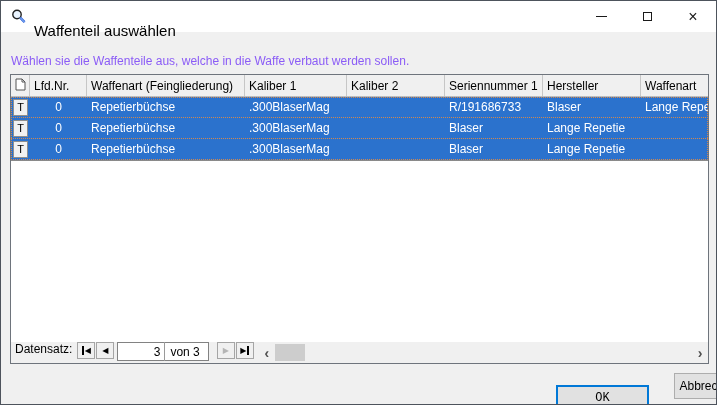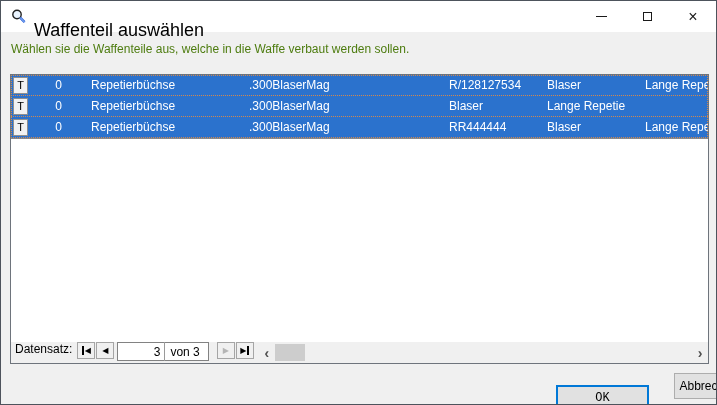--- a/index.html
+++ b/index.html
@@ -8,28 +8,28 @@
     position:relative; width:717px; height:405px;
     background:#f0f0f0; border:1px solid #4d535c; overflow:hidden;
     font-size:12px; color:#000;
   }
   
   .titlebar {
     position:absolute; top:0; left:0; right:0; height:31px;
     background:#ffffff; display:flex; align-items:center;
   }
   .title-icon { margin-left:9px; width:17px; height:17px; flex:0 0 auto; }
-  .title-text { margin-left:7px; font-size:18px; color:#000;margin-top:27px; }
+  .title-text { margin-left:7px; font-size:15px; color:#000;margin-top:27px; }
   .title-controls { margin-left:auto; display:flex; height:31px; }
   .ctrl { width:46px; height:31px; display:flex; align-items:center; justify-content:center; color:#1a1a1a; }
   .min-line { width:11px; height:1px; background:#1a1a1a; display:block; }
   .max-box { width:9px; height:9px; border:1px solid #1a1a1a; display:block; background:transparent; }
   .close-glyph { font-size:16px; line-height:16px; }
   
-  .message { position:absolute; left:10px; top:41px; font-size:12px; color:#4d7c0f; }
+  .message { position:absolute; left:10px; top:53px; font-size:12px; color:#8b5cf6; }
   
   .grid {
     position:absolute; left:9px; top:73px; width:699px; height:290px;
     background:#ffffff; border:1px solid #6e747c; display:flex; flex-direction:column;
   }
   .gh { display:flex; height:22px; background:#f0f0f0; border-bottom:1px solid #bdbdbd; flex:0 0 auto; }
   .gh .cell {
     border-right:1px solid #c6c6c6; display:flex; align-items:center;
     padding-left:4px; overflow:hidden; white-space:nowrap; font-size:12px; color:#000;
   }
@@ -111,31 +111,48 @@
       <div class="ctrl">
           <span class="close-glyph">×</span>
         </div>
     </div>
   </div>
 
   <div class="message">Wählen sie die Waffenteile aus, welche in die Waffe verbaut werden sollen.</div>
 
   <div class="grid">
 
+    <div class="gh">
+      <div class="cell c0">
+        <span>
+          <svg width="11" height="13" viewBox="0 0 11 13">
+            <path d="M1 1 h6 l3 3 v8 h-9 z" fill="#ffffff" stroke="#555" stroke-width="1"></path>
+            <path d="M7 1 v3 h3" fill="none" stroke="#555" stroke-width="1"></path>
+          </svg>
+        </span>
+      </div>
+      <div class="cell c1">Lfd.Nr.</div>
+      <div class="cell c2">Waffenart (Feingliederung)</div>
+      <div class="cell c3">Kaliber 1</div>
+      <div class="cell c4">Kaliber 2</div>
+      <div class="cell c5">Seriennummer 1</div>
+      <div class="cell c6">Hersteller</div>
+      <div class="cell c7">Waffenart</div>
+    </div>
 
     <div class="rows-block">
       <div class="row">
         <div class="cell c0">
             <span class="tbox">T</span>
           </div>
         <div class="cell c1">0</div>
         <div class="cell c2">Repetierbüchse</div>
         <div class="cell c3">.300BlaserMag</div>
         <div class="cell c4"></div>
-        <div class="cell c5">R/128127534</div>
+        <div class="cell c5">R/191686733</div>
         <div class="cell c6">Blaser</div>
         <div class="cell c7">Lange Repetie</div>
       </div>
       <div class="row">
         <div class="cell c0">
             <span class="tbox">T</span>
           </div>
         <div class="cell c1">0</div>
         <div class="cell c2">Repetierbüchse</div>
         <div class="cell c3">.300BlaserMag</div>
@@ -144,21 +161,20 @@
         <div class="cell c7">Lange Repetie</div>
       </div>
       <div class="row">
         <div class="cell c0">
             <span class="tbox">T</span>
           </div>
         <div class="cell c1">0</div>
         <div class="cell c2">Repetierbüchse</div>
         <div class="cell c3">.300BlaserMag</div>
         <div class="cell c4"></div>
-        <div class="cell c5">RR444444</div>
         <div class="cell c6">Blaser</div>
         <div class="cell c7">Lange Repetie</div>
       </div>
     </div>
 
     <div class="endline"></div>
     <div class="filler"></div>
 
     <div class="bottombar">
       <span class="nav-label">Datensatz:</span>

